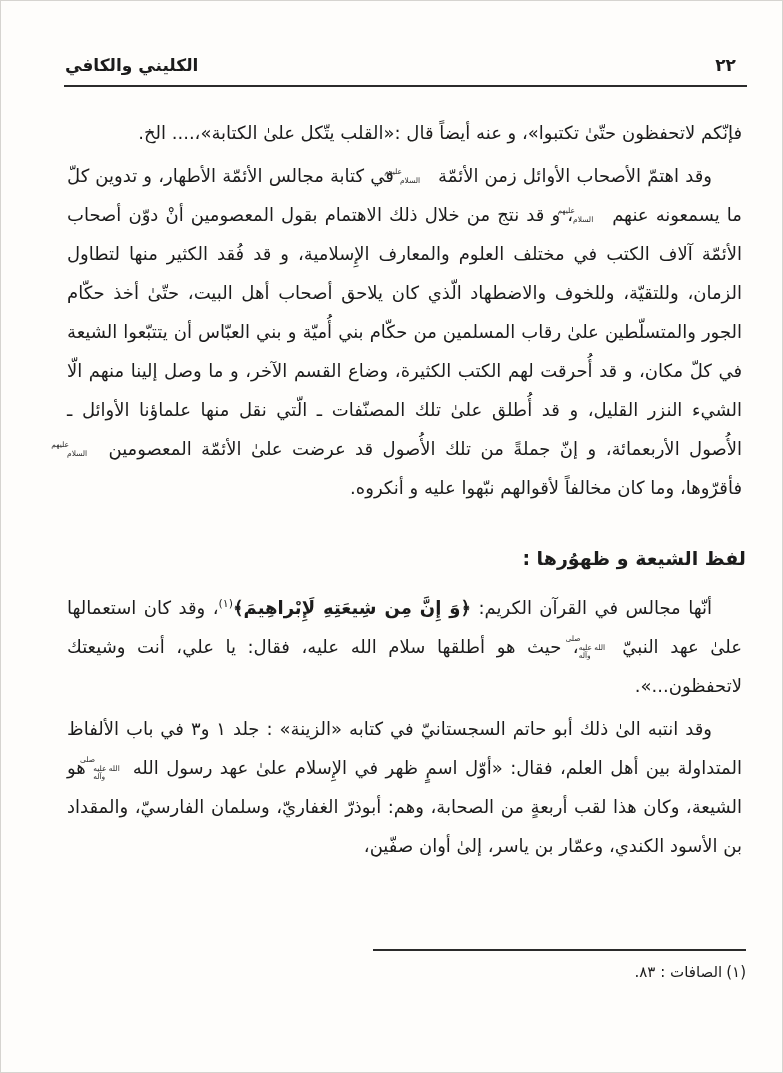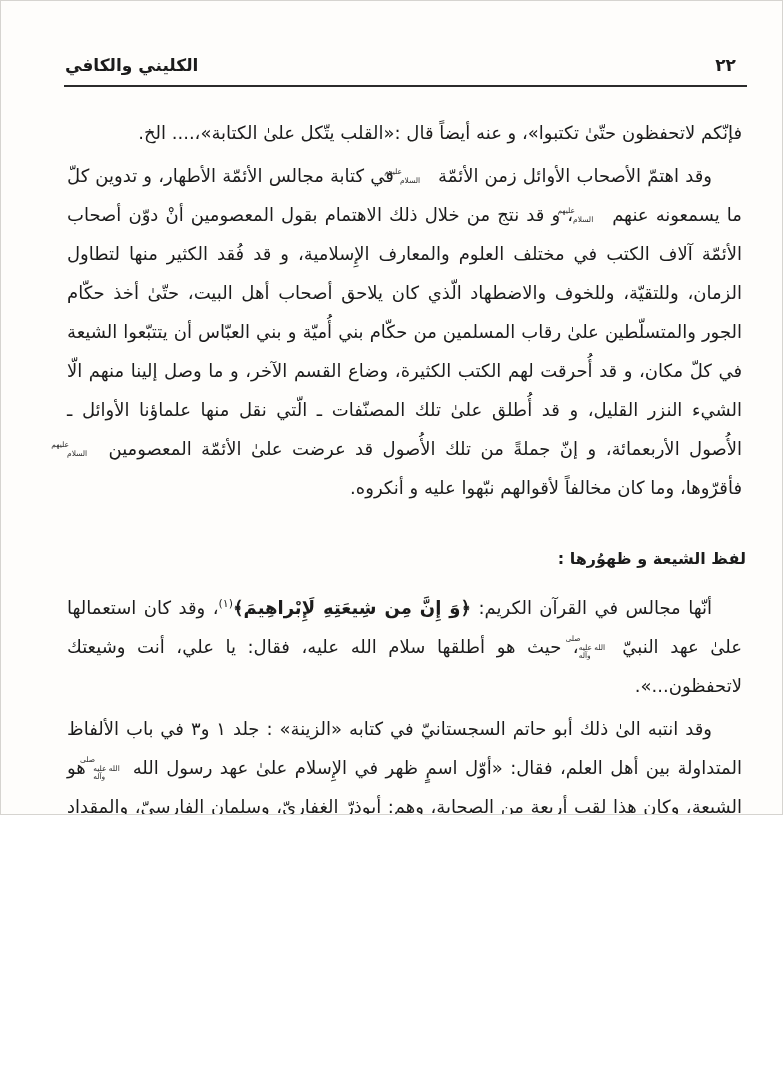--- a/index.html
+++ b/index.html
@@ -4,21 +4,21 @@
 <style>
   html, body {
     margin: 0;
     padding: 0;
     background: #ffffff;
     font-family: "DejaVu Sans", sans-serif;
   }
   .page {
     position: relative;
     width: 783px;
-    height: 815px;
+    height: 1073px;
     box-sizing: border-box;
     background: #fefdfb;
     color: var(--ink, #1c1c1c);
     direction: rtl;
     overflow: hidden;
     border: 1px solid #d6d4d0;
   }
   
   .page-header {
     display: flex;
@@ -39,21 +39,21 @@
   
   .page-body {
     padding: 22px 36px 0 62px;
     font-size: 18px;
     line-height: 39px;
     text-align: justify;
   }
   p.para { margin: 4px; }
   p.indent { text-indent: 30px; }
   .section-heading {
-    font-size: 16px;
+    font-size: 19px;
     font-weight: bold;
     margin: 32px 0 10px 0;
     text-align: right;
     text-indent: 0;
   }
   .quran { font-weight: bold; }
   .fn-ref {
     font-size: 11px;
     line-height: 0;
     vertical-align: super;

